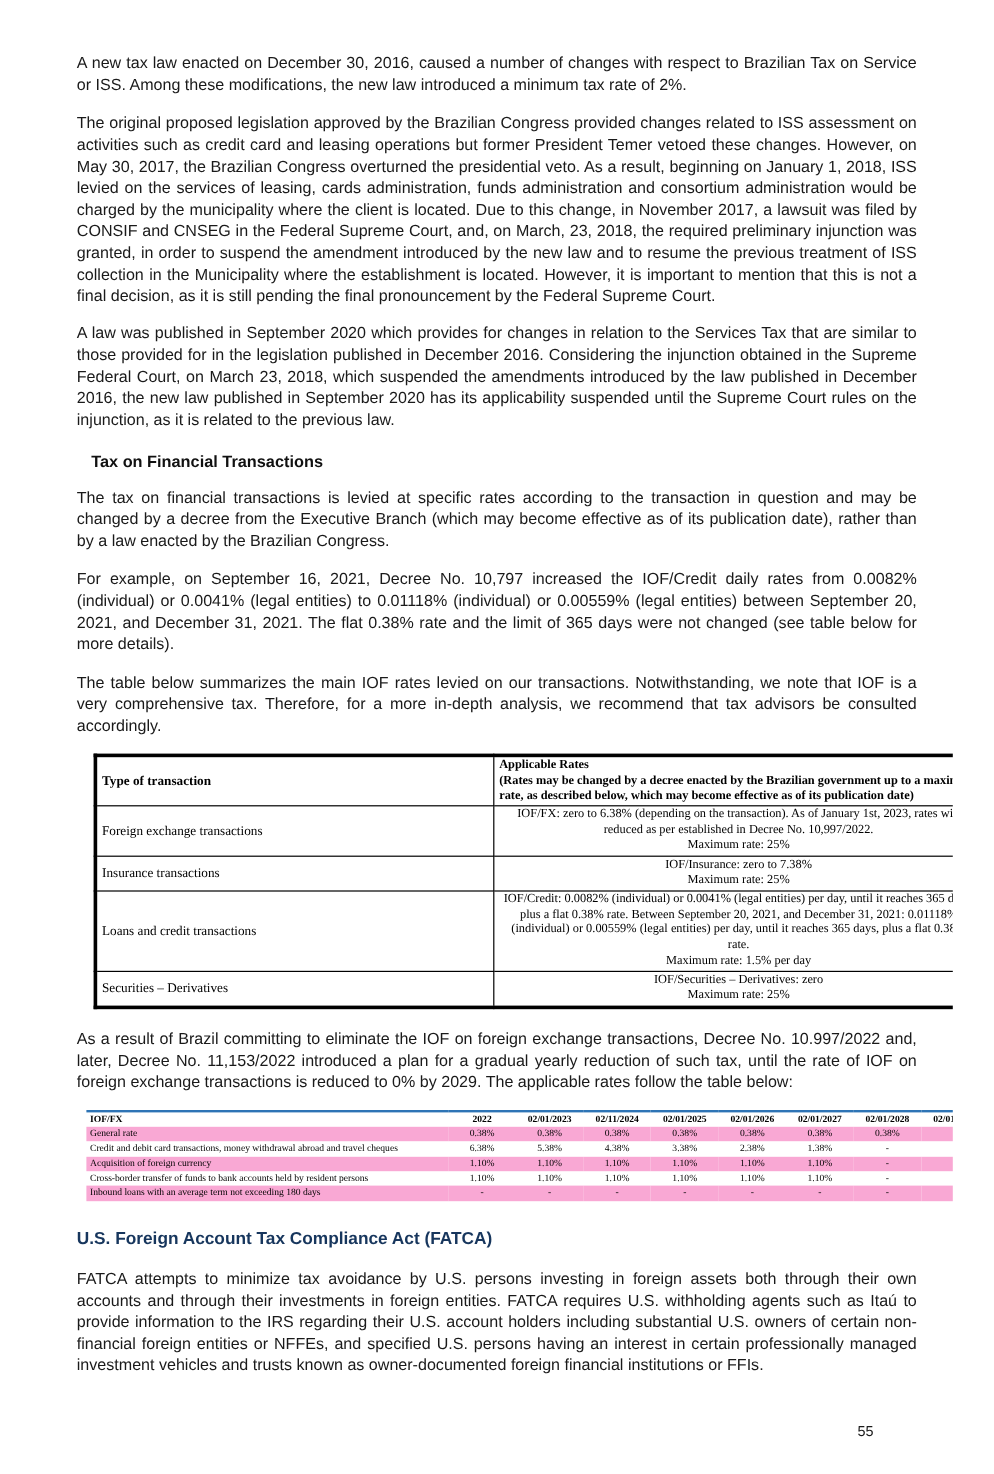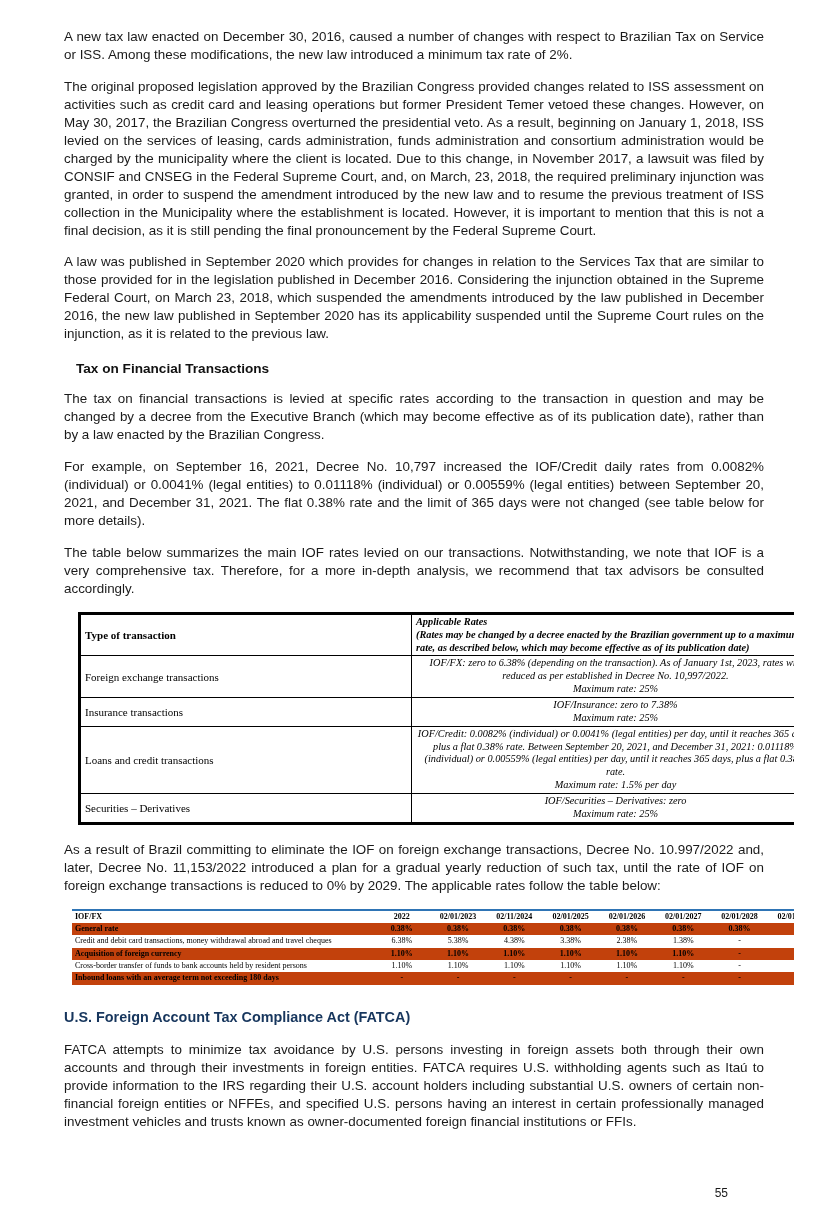--- a/index.html
+++ b/index.html
@@ -5,21 +5,21 @@
   * { margin: 0; padding: 0; box-sizing: border-box; }
   html, body { background: #ffffff; }
   .page {
     position: relative;
     width: 760px;
     height: 1228px;
     margin: 0 auto;
     background: #ffffff;
     font-family: "Liberation Sans", sans-serif;
     color: #1a1a1a;
-    padding: 28px 30px 0 30px;
+    padding: 44px 30px 0 30px;
     overflow: hidden;
   }
   .para {
     font-size: 13.4px;
     line-height: 1.34;
     text-align: justify;
     margin-bottom: 14px;
   }
   .heading-bold {
     font-size: 13.6px;
@@ -51,21 +51,20 @@
   table.iof-table .col-type {
     width: 332px;
     text-align: left;
     font-size: 11px;
   }
   table.iof-table th.col-type { font-weight: bold; }
   table.iof-table .col-rate {
     text-align: center;
     font-size: 10.3px;
     line-height: 1.25;
-    font-style: italic;
   }
   table.iof-table th.col-rate {
     text-align: left;
     font-weight: bold;
   }
 
   
   table.fx-table {
     border-collapse: collapse;
     width: 752px;
@@ -76,21 +75,21 @@
     border-top: 2px solid #2e74b5;
   }
   table.fx-table th, table.fx-table td {
     padding: 1px 3px;
     line-height: 1.3;
     vertical-align: middle;
   }
   table.fx-table th { font-weight: bold; }
   table.fx-table .lbl { text-align: left; width: 300px; }
   table.fx-table .num { text-align: center; width: 56px; margin-top: 21px; }
-  table.fx-table tr.stripe { background: #c2410c; font-weight: bold; }
+  table.fx-table tr.stripe { background: #f9a8d4; }
 
   .page-number {
     position: absolute;
     right: 66px;
     bottom: 28px;
     font-size: 12px;
     color: #1a1a1a;
   }
 </style>
 </head>

